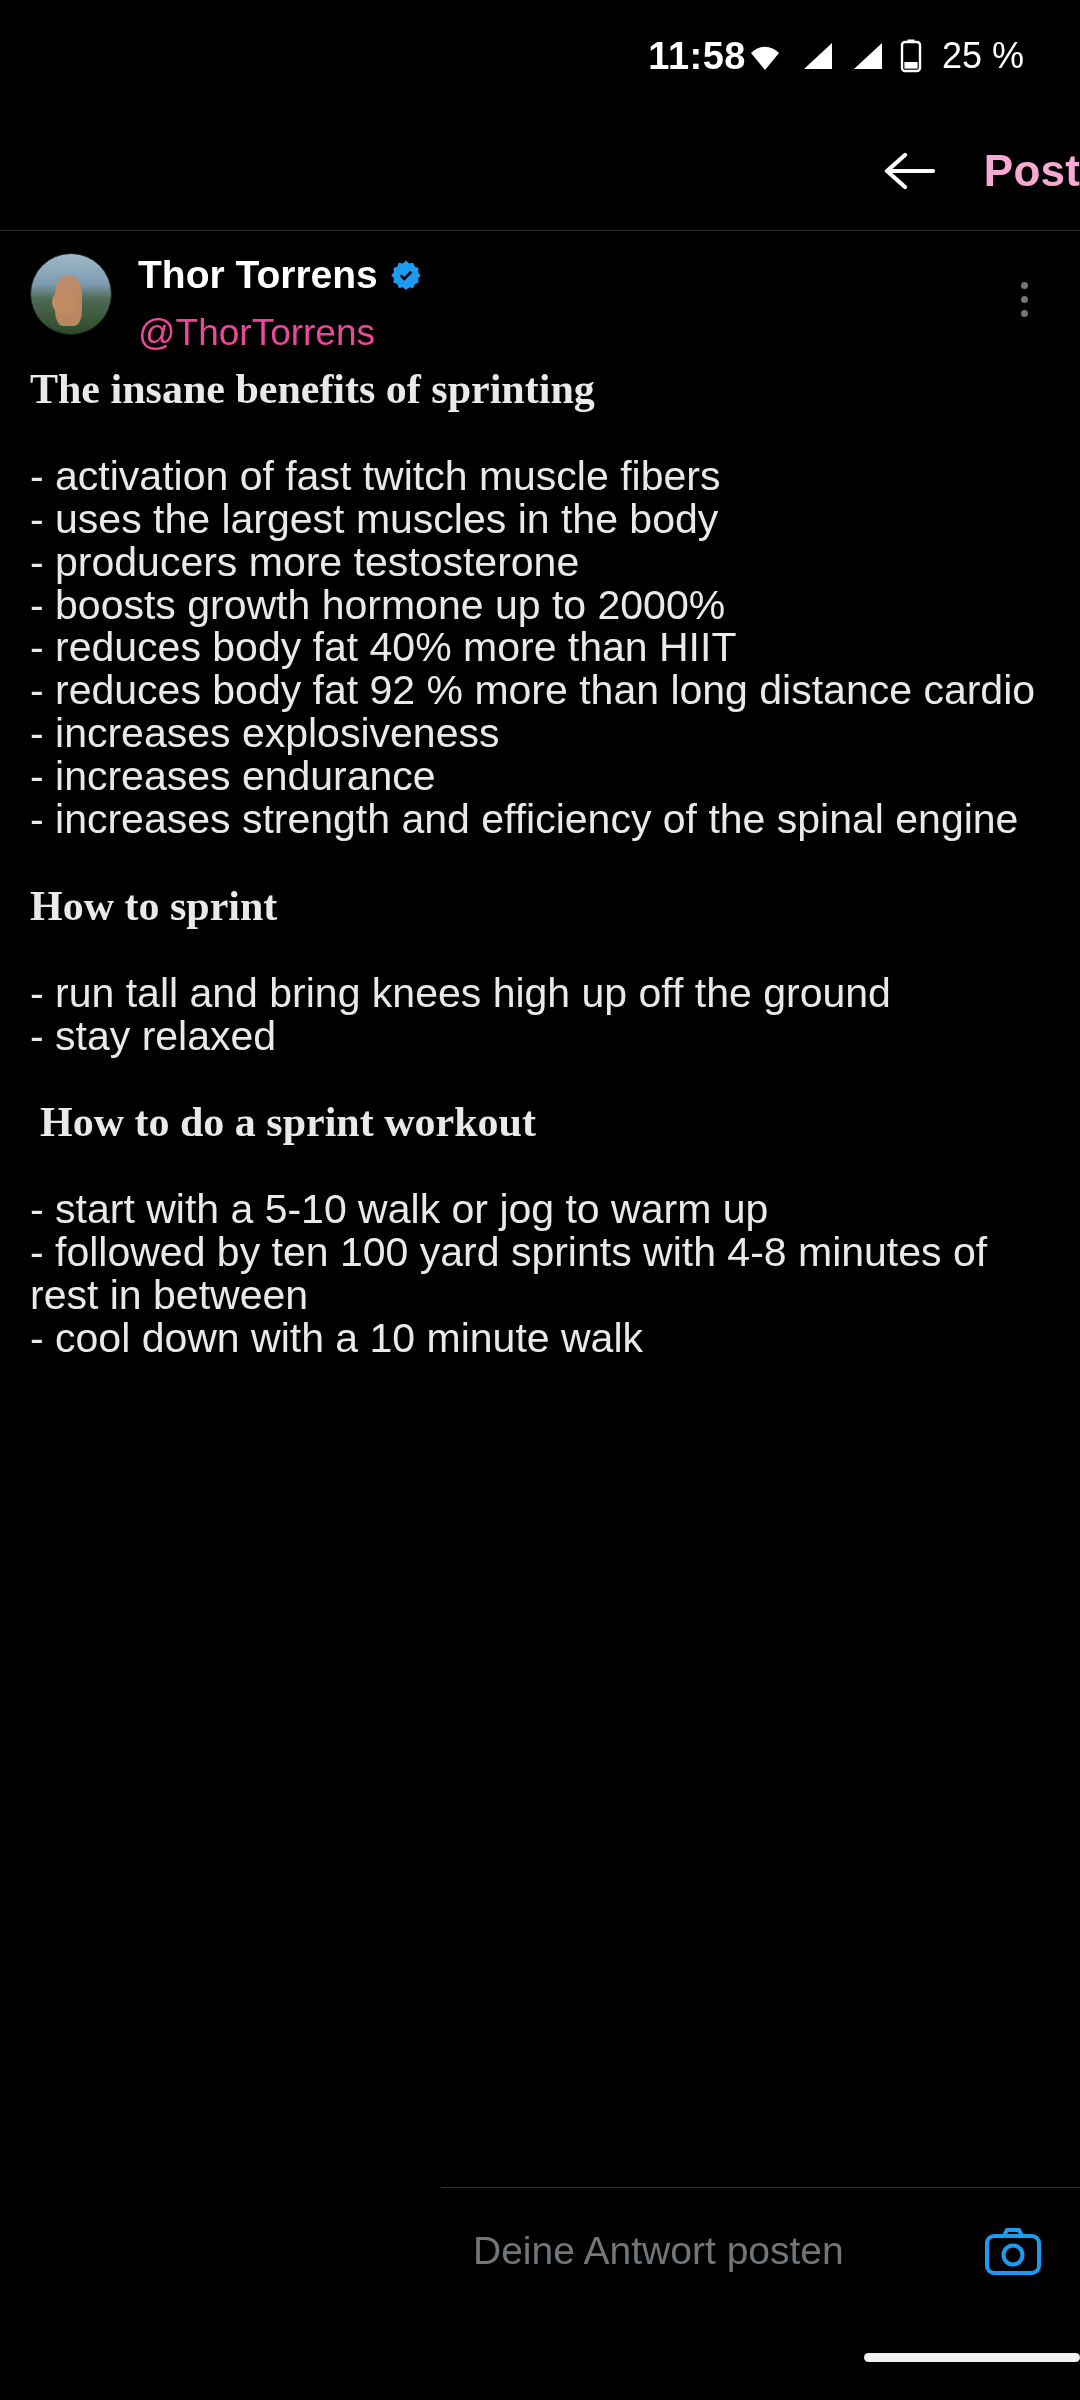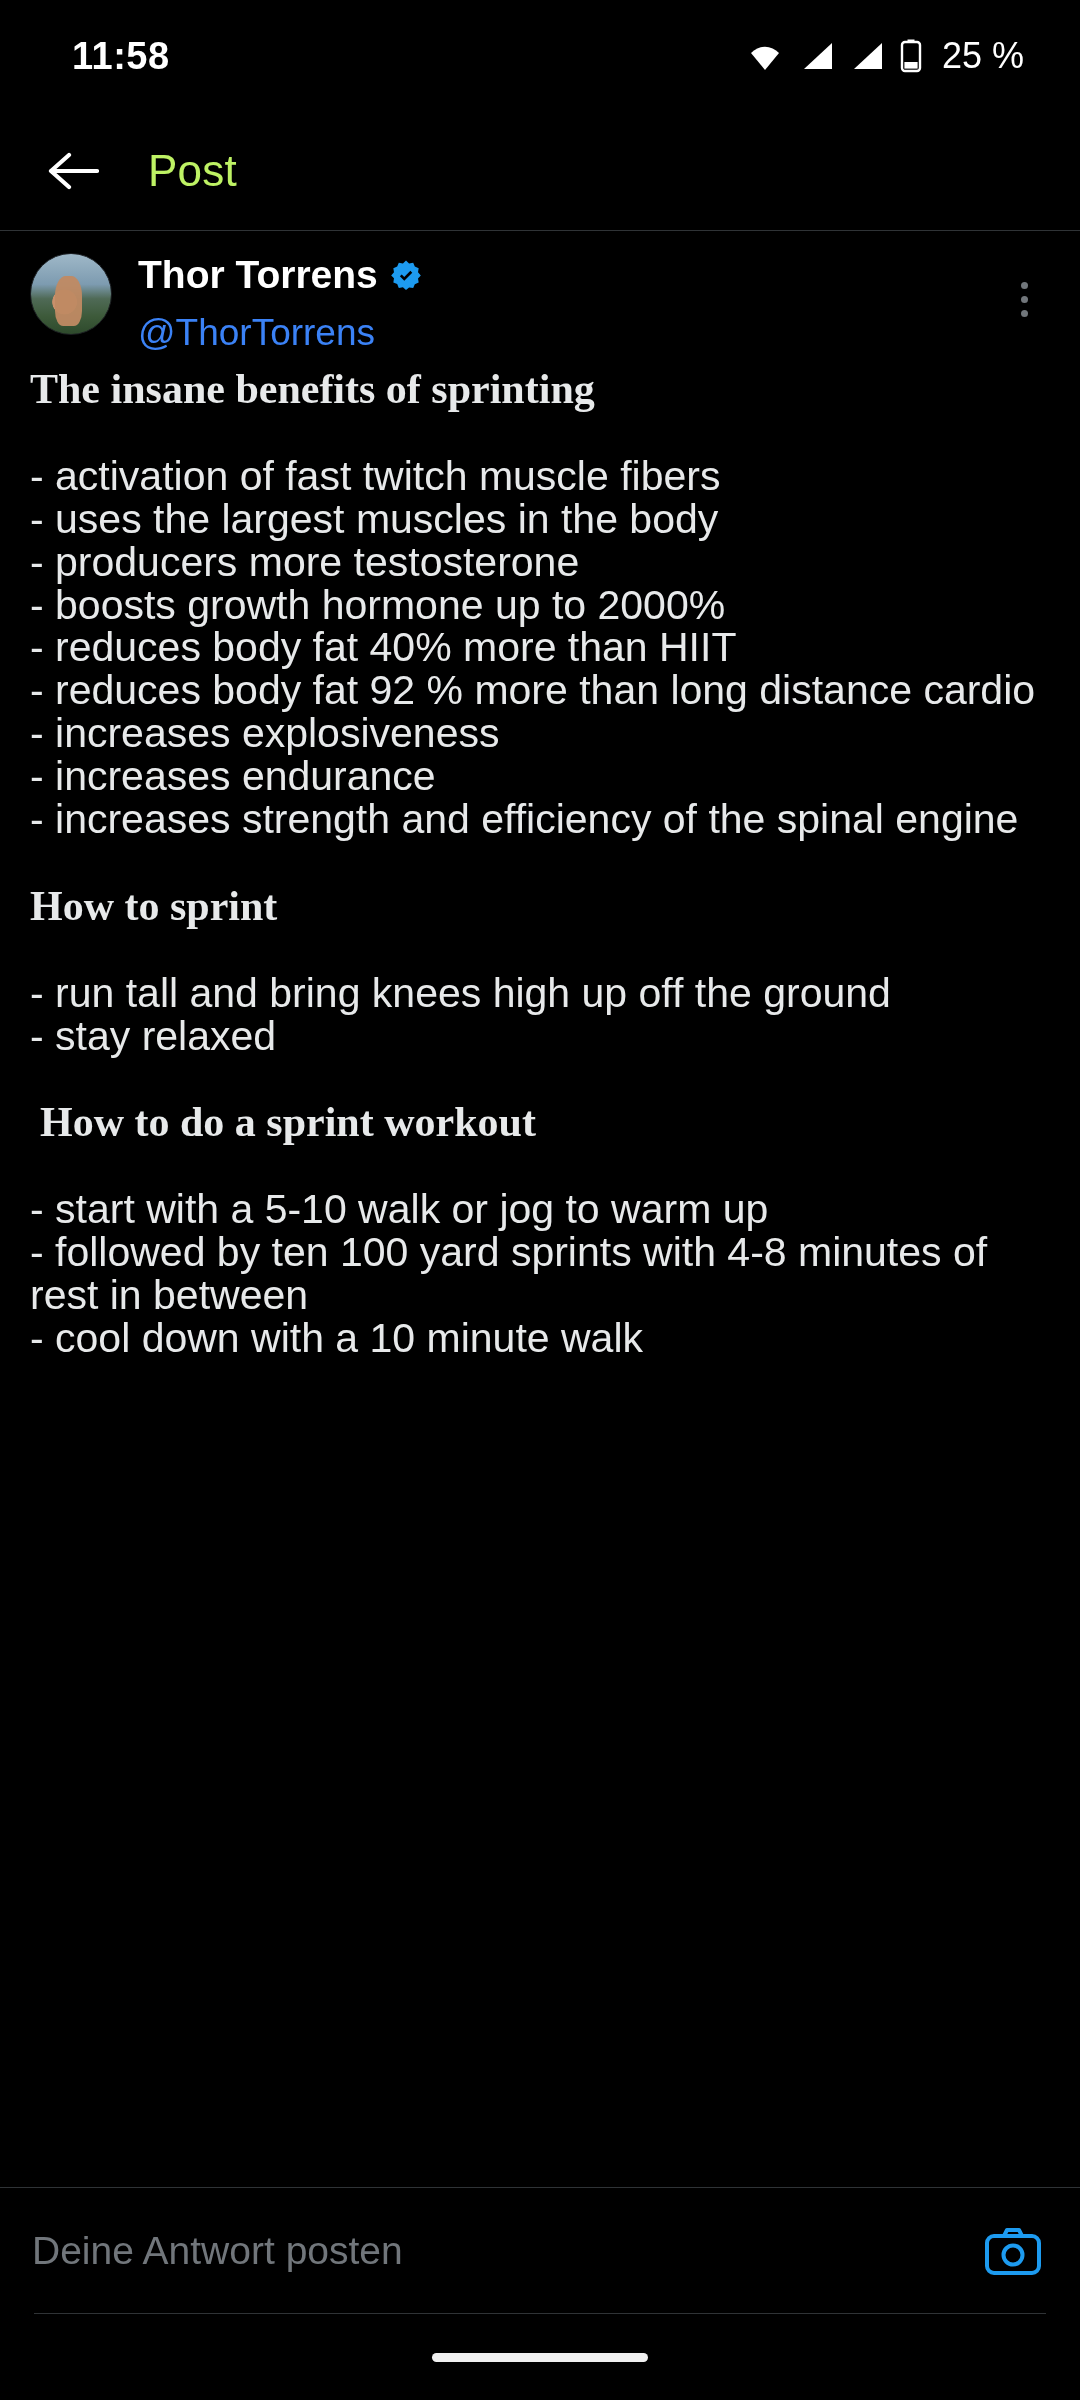--- a/index.html
+++ b/index.html
@@ -10,20 +10,21 @@
     font-family: "Liberation Sans", sans-serif;
     overflow: hidden;
   }
   .phone {
     position: relative;
     width: 1080px;
     height: 2400px;
     background: #000000;
     display: flex;
     flex-direction: column;
+    align-items: flex-end;
   }
 
   
   .status-bar {
     height: 112px;
     flex: 0 0 112px;
     display: flex;
     align-items: center;
     justify-content: space-between;
     padding: 0 56px 0 72px;
@@ -58,23 +59,23 @@
   }
   .back-btn {
     width: 62px;
     height: 62px;
     display: flex;
     align-items: center;
     justify-content: center;
     cursor: pointer;
   }
   .app-title {
-    color: #bef264;
+    color: #f9a8d4;
     font-size: 44px;
-    font-weight: normal;
+    font-weight: bold;
     letter-spacing: 0.2px;
   }
 
   
   .post-area {
     flex: 1 1 auto;
     border-top: 1px solid #2f3336;
     overflow: hidden;
     position: relative;
   }
@@ -122,21 +123,21 @@
     color: #ffffff;
     font-size: 39px;
     font-weight: bold;
   }
   .verified {
     width: 32px;
     height: 32px;
     display: block;
   }
   .handle {
-    color: #3b82f6;
+    color: #ec4899;
     font-size: 37px;
   }
   .more-btn {
     position: absolute;
     right: 34px;
     top: 44px;
     width: 44px;
     height: 48px;
     display: flex;
     flex-direction: column;

